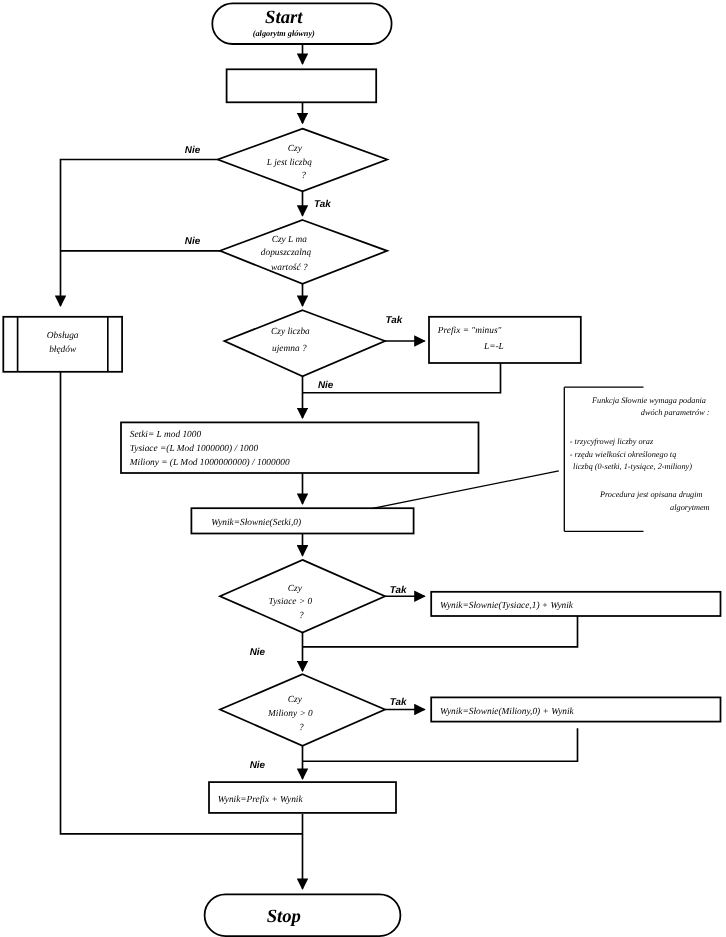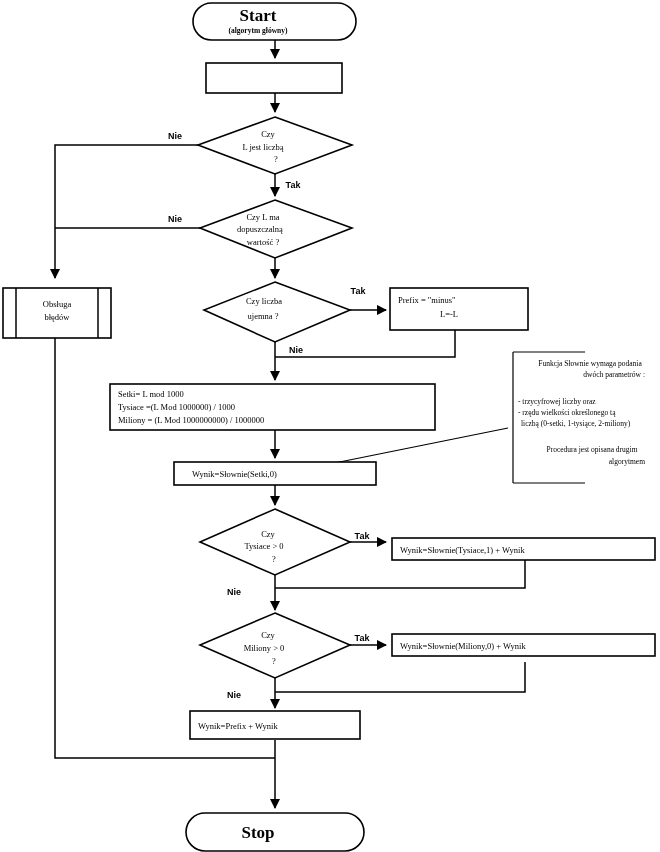--- a/index.html
+++ b/index.html
@@ -10,20 +10,21 @@
   body {
     width: 660px;
     height: 852px;
     font-family: "Liberation Serif", serif;
     overflow: hidden;
   }
   #flowchart-root {
     position: relative;
     width: 580px;
     height: 852px;
+    font-style: italic;
   }
   svg#chart {
     display: block;
     width: 660px;
     height: 852px;
   }
   .shape {
     fill: #ffffff;
     stroke: #000000;
     stroke-width: 1.6;

